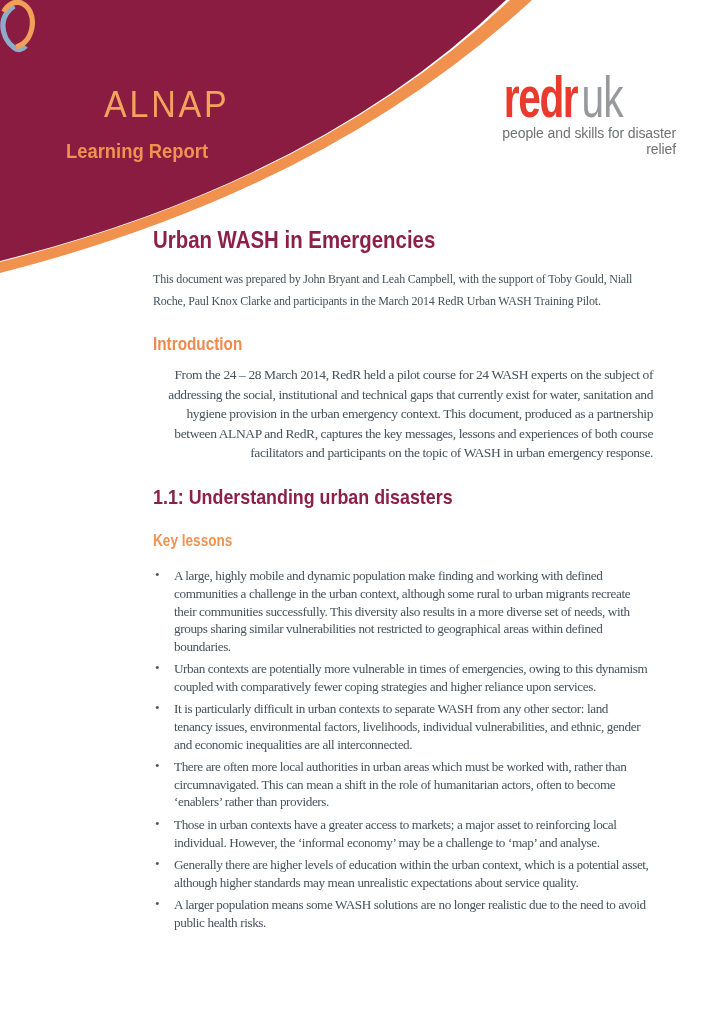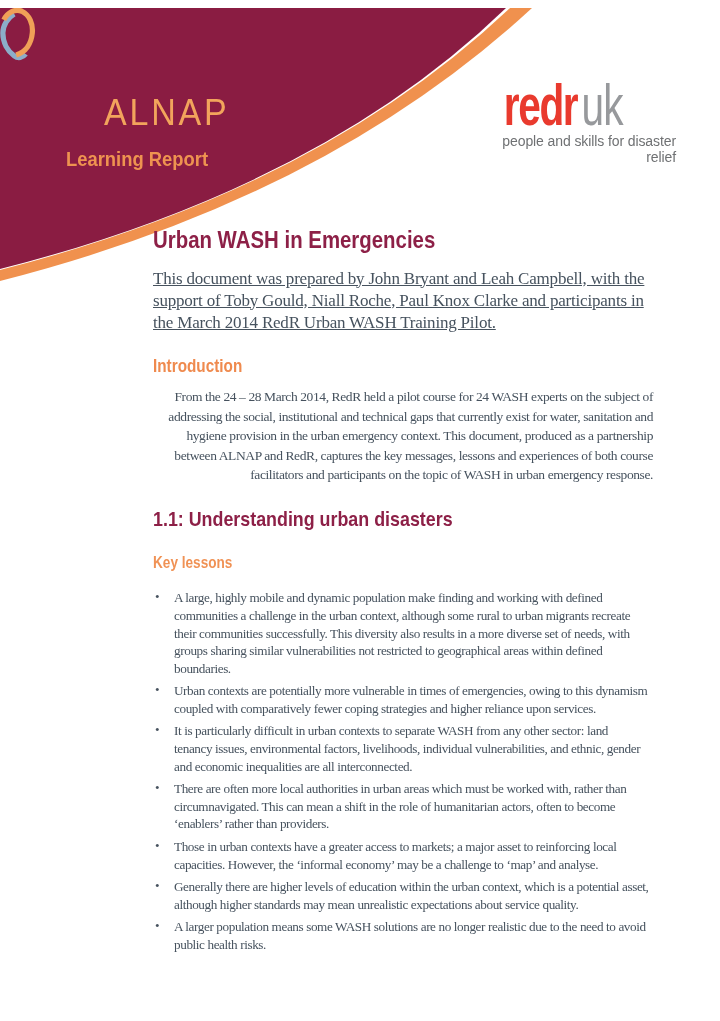--- a/index.html
+++ b/index.html
@@ -1,21 +1,21 @@
 <!DOCTYPE html>
 <html><head>
 <meta charset="utf-8">
 <style>
   html,body{margin:0;padding:0;}
   body{
     width:720px;height:1021px;position:relative;background:#ffffff;
     font-family:"Liberation Sans",sans-serif;overflow:hidden;
   }
   
-  .hdr{position:absolute;top:8px;left:0;width:676px;height:300px;}
+  .hdr{position:absolute;top:0;left:0;width:676px;height:300px;}
   .hdr svg{position:absolute;top:0;left:0;}
   .alnap-logo{position:absolute;left:64px;top:74px;width:38px;height:54px;}
   .alnap-word{
     position:absolute;left:104px;top:86px;
     font-size:37px;font-weight:400;color:#f2a45c;letter-spacing:3px;line-height:1;
     transform:scaleX(.92);transform-origin:left top;
   }
   .learning-report{
     position:absolute;left:66px;top:140px;
     font-size:20px;font-weight:bold;color:#ee9350;letter-spacing:0;line-height:1.1;
@@ -28,22 +28,22 @@
   .redr-red{font-size:58px;font-weight:bold;color:#e93a2e;letter-spacing:-2px;}
   .redr-uk{font-size:58px;font-weight:400;color:#97999c;letter-spacing:-1px;margin-left:6px;}
   .redr-tag{display:block;margin-top:5px;font-size:14px;color:#6f7173;letter-spacing:-0.1px;}
   
   .content{position:absolute;left:153px;top:0;width:512px;color:#46525e;}
   .title{
     margin-top:226px;font-size:24px;font-weight:bold;color:#8d2047;line-height:1.15;
     transform:scaleX(.85);transform-origin:left top;
   }
   .byline{
-    margin-top:14px;font-family:"Liberation Serif",serif;font-size:17px;
-    line-height:22px;letter-spacing:-0.2px;color:#46525e;text-decoration:underline;
+    margin-top:14px;font-family:"Liberation Serif",serif;font-size:12px;
+    line-height:22px;letter-spacing:-0.2px;color:#46525e;
   }
   .h-orange{
     margin-top:22px;font-size:18px;font-weight:bold;color:#ef8a4e;line-height:1.15;
     transform:scaleX(.85);transform-origin:left top;
   }
   .intro-body{
     margin-top:11px;font-family:"Liberation Serif",serif;font-size:13.5px;
     line-height:19.5px;letter-spacing:-0.4px;width:500px;text-align:right;
   }
   .h-maroon{
@@ -116,21 +116,21 @@
         <span>It is particularly difficult in urban contexts to separate WASH from any other sector: land tenancy issues, environmental factors, livelihoods, individual vulnerabilities, and ethnic, gender and economic inequalities are all interconnected.</span>
       </li>
 
       <li>
         <span class="blt">•</span>
         <span>There are often more local authorities in urban areas which must be worked with, rather than circumnavigated. This can mean a shift in the role of humanitarian actors, often to become ‘enablers’ rather than providers.</span>
       </li>
 
       <li>
         <span class="blt">•</span>
-        <span>Those in urban contexts have a greater access to markets; a major asset to reinforcing local capacities. However, the ‘informal economy’ may be a challenge to ‘map’ and analyse.</span>
+        <span>Those in urban contexts have a greater access to markets; a major asset to reinforcing local individual. However, the ‘informal economy’ may be a challenge to ‘map’ and analyse.</span>
       </li>
 
       <li>
         <span class="blt">•</span>
         <span>Generally there are higher levels of education within the urban context, which is a potential asset, although higher standards may mean unrealistic expectations about service quality.</span>
       </li>
 
       <li>
         <span class="blt">•</span>
         <span>A larger population means some WASH solutions are no longer realistic due to the need to avoid public health risks.</span>

